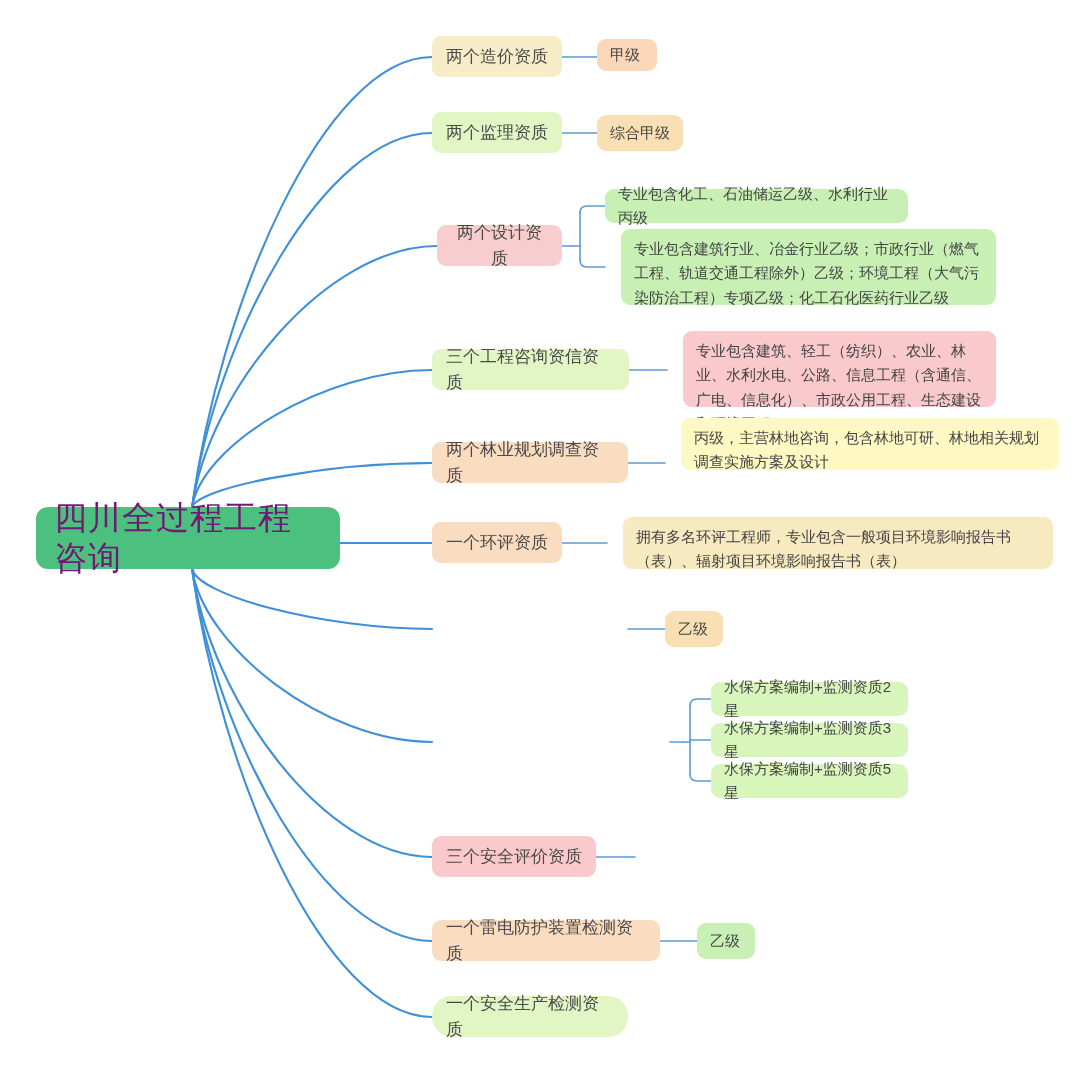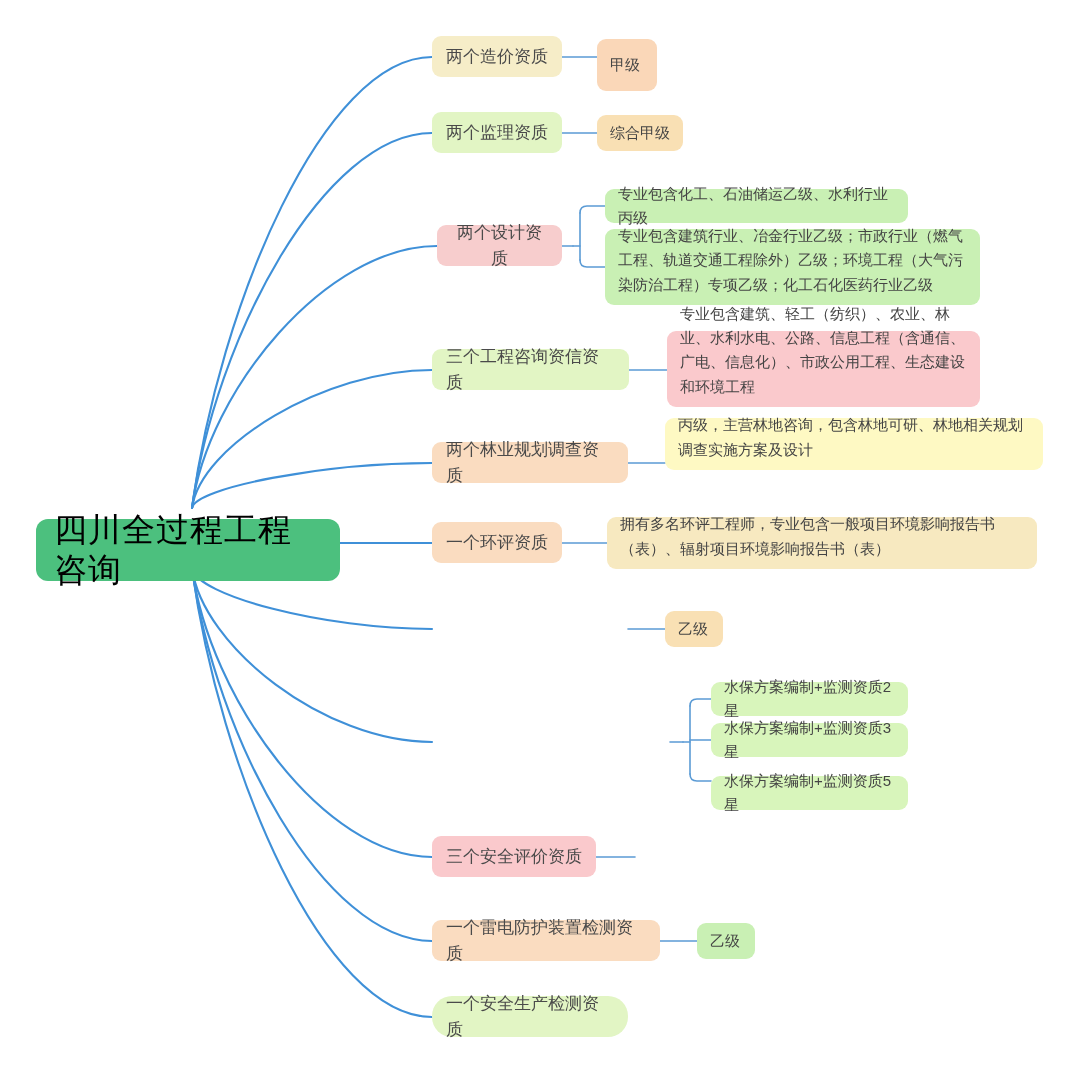--- a/index.html
+++ b/index.html
@@ -50,21 +50,22 @@
     font-size: 17px;
     padding: 7px 14px;
   }
   .node.lvl2 {
     font-size: 15px;
     padding: 8px 13px;
     line-height: 1.62;
     color: #444444;
   }
   .node.multiline {
-    align-items: flex-end;
+    align-items: flex-start;
+    margin-left: 16px;
   }
 </style>
 </head>
 <body>
 
 <div id="canvas">
   <svg id="edges" viewBox="0 0 1080 1071" xmlns="http://www.w3.org/2000/svg">
       <path d="M 192 508 C 219.06 305.04999999999995, 324 57, 432 57" fill="none" stroke="#3f90d8" stroke-width="2.1" stroke-linecap="round"></path>
       <path d="M 192 508 C 214.5 339.25, 324 133, 432 133" fill="none" stroke="#3f90d8" stroke-width="2.1" stroke-linecap="round"></path>
       <path d="M 192 508 C 207.72 390.1, 326.75 246, 437 246" fill="none" stroke="#3f90d8" stroke-width="2.1" stroke-linecap="round"></path>
@@ -90,28 +91,28 @@
       <path d="M 580 213 Q 580 206 587 206 L 605 206" fill="none" stroke="#5b9bd5" stroke-width="1.6" stroke-linecap="round"></path>
       <path d="M 580 260 Q 580 267 587 267 L 605 267" fill="none" stroke="#5b9bd5" stroke-width="1.6" stroke-linecap="round"></path>
       <path d="M 670 742 L 683 742" fill="none" stroke="#5b9bd5" stroke-width="1.6" stroke-linecap="round"></path>
       <path d="M 683 742 L 690 742" fill="none" stroke="#5b9bd5" stroke-width="1.6" stroke-linecap="round"></path>
       <path d="M 690 706 L 690 774" fill="none" stroke="#5b9bd5" stroke-width="1.6" stroke-linecap="round"></path>
       <path d="M 690 706 Q 690 699 697 699 L 711 699" fill="none" stroke="#5b9bd5" stroke-width="1.6" stroke-linecap="round"></path>
       <path d="M 690 740 L 711 740" fill="none" stroke="#5b9bd5" stroke-width="1.6" stroke-linecap="round"></path>
       <path d="M 690 774 Q 690 781 697 781 L 711 781" fill="none" stroke="#5b9bd5" stroke-width="1.6" stroke-linecap="round"></path>
     </svg>
 
-  <div class="node root" style="left: 36px; top: 507px; width: 304px; height: 62px; background: rgb(76, 192, 126); color: #000000; margin-top: 12px;">
+  <div class="node root" style="left: 36px; top: 507px; width: 304px; height: 62px; background: rgb(76, 192, 126); color: #701a75;">
     <span>四川全过程工程咨询</span>
   </div>
 
   <div class="node lvl1" style="left: 432px; top: 36px; width: 130px; height: 41px; background: rgb(246, 237, 200);">
     <span>两个造价资质</span>
   </div>
-  <div class="node lvl2" style="left: 597px; top: 39px; width: 60px; height: 52px; background: rgb(250, 215, 184);">
+  <div class="node lvl2" style="left: 597px; top: 39px; width: 60px; height: 32px; background: rgb(250, 215, 184);">
     <span>甲级</span>
   </div>
 
   <div class="node lvl1" style="left: 432px; top: 112px; width: 130px; height: 41px; background: rgb(226, 245, 196);">
     <span>两个监理资质</span>
   </div>
   <div class="node lvl2" style="left: 597px; top: 115px; width: 86px; height: 36px; background: rgb(249, 224, 180);">
     <span>综合甲级</span>
   </div>
 
@@ -149,21 +150,21 @@
   <div class="node lvl2" style="left: 665px; top: 611px; width: 58px; height: 36px; background: rgb(249, 224, 180);">
     <span>乙级</span>
   </div>
 
   <div class="node lvl2" style="left: 711px; top: 682px; width: 197px; height: 34px; background: rgb(216, 245, 187);">
     <span>水保方案编制+监测资质2星</span>
   </div>
   <div class="node lvl2" style="left: 711px; top: 723px; width: 197px; height: 34px; background: rgb(216, 245, 187);">
     <span>水保方案编制+监测资质3星</span>
   </div>
-  <div class="node lvl2" style="left: 711px; top: 764px; width: 197px; height: 34px; background: rgb(216, 245, 187); margin-top: 12px;">
+  <div class="node lvl2" style="left: 711px; top: 764px; width: 197px; height: 34px; background: rgb(216, 245, 187);">
     <span>水保方案编制+监测资质5星</span>
   </div>
 
   <div class="node lvl1" style="left: 432px; top: 836px; width: 164px; height: 41px; background: rgb(250, 201, 204);">
     <span>三个安全评价资质</span>
   </div>
 
   <div class="node lvl1" style="left: 432px; top: 920px; width: 228px; height: 41px; background: rgb(250, 220, 192);">
     <span>一个雷电防护装置检测资质</span>
   </div>

